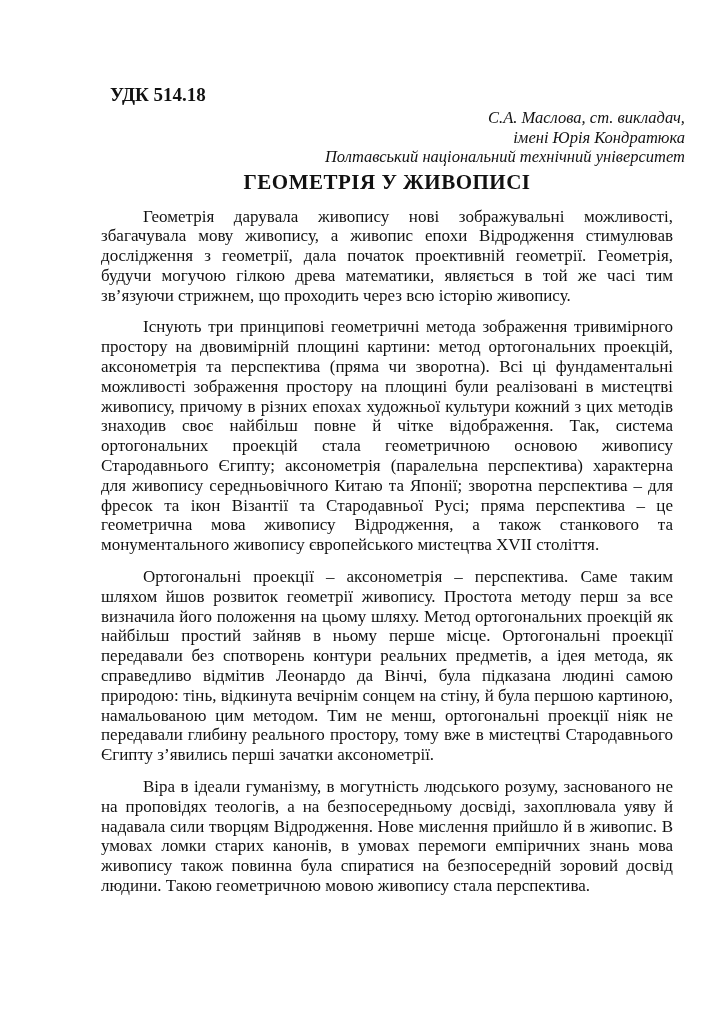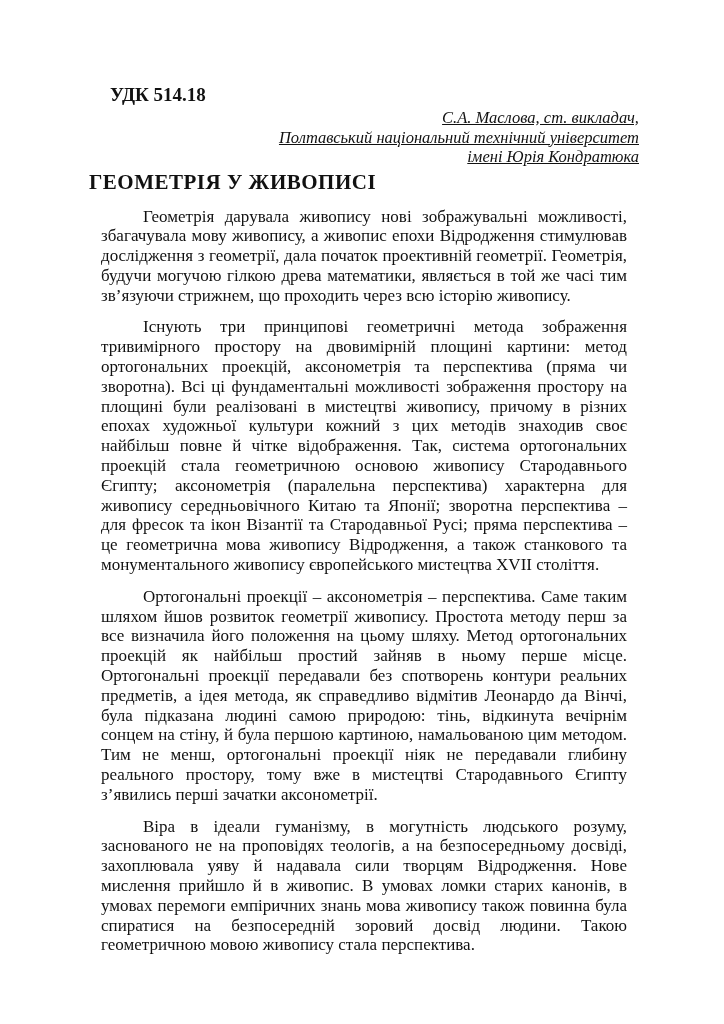--- a/index.html
+++ b/index.html
@@ -9,40 +9,39 @@
   }
   .page {
     position: relative;
     width: 724px;
     height: 1024px;
     background: #ffffff;
     overflow: hidden;
     font-family: "Liberation Serif", "DejaVu Serif", serif;
     color: #111111;
     box-sizing: border-box;
-    padding: 84px 85px 0 89px;
+    padding: 84px 39px 0 89px;
   }
   .udc {
     font-weight: bold;
     font-size: 19px;
     line-height: 22px;
     margin: 0 0 2px 21px;
   }
   .authors {
     text-align: right;
     font-style: italic;
     font-size: 16.5px;
     line-height: 19.5px;
-    text-decoration: underline;
   }
   .authors .author-line {
     display: block;
   }
   .doc-title {
-    text-align: left;
+    text-align: center;
     font-weight: bold;
     font-size: 21px;
     line-height: 26px;
     margin: 2px 0 11px 0;
     letter-spacing: 0.5px;
   }
   .body-text p {
     margin: 12px;
     font-size: 17px;
     line-height: 19.8px;
@@ -53,22 +52,22 @@
 </style>
 </head>
 <body>
 
 <div class="page">
 
   <div class="udc">УДК 514.18</div>
 
   <div class="authors">
     <span class="author-line">С.А. Маслова, ст. викладач,</span>
+    <span class="author-line">імені Юрія Кондратюка</span>
     <span class="author-line">Полтавський національний технічний університет</span>
-    <span class="author-line">імені Юрія Кондратюка</span>
   </div>
 
   <h1 class="doc-title">ГЕОМЕТРІЯ У ЖИВОПИСІ</h1>
 
   <div class="body-text">
     <p>Геометрія дарувала живопису нові зображувальні можливості, збагачувала мову живопису, а живопис епохи Відродження стимулював дослідження з геометрії, дала початок проективній геометрії. Геометрія, будучи могучою гілкою древа математики, являється в той же часі тим зв’язуючи стрижнем, що проходить через всю історію живопису.</p>
     <p>Існують три принципові геометричні метода зображення тривимірного простору на двовимірній площині картини: метод ортогональних проекцій, аксонометрія та перспектива (пряма чи зворотна). Всі ці фундаментальні можливості зображення простору на площині були реалізовані в мистецтві живопису, причому в різних епохах художньої культури кожний з цих методів знаходив своє найбільш повне й чітке відображення. Так, система ортогональних проекцій стала геометричною основою живопису Стародавнього Єгипту; аксонометрія (паралельна перспектива) характерна для живопису середньовічного Китаю та Японії; зворотна перспектива – для фресок та ікон Візантії та Стародавньої Русі; пряма перспектива – це геометрична мова живопису Відродження, а також станкового та монументального живопису європейського мистецтва XVII століття.</p>
     <p>Ортогональні проекції – аксонометрія – перспектива. Саме таким шляхом йшов розвиток геометрії живопису. Простота методу перш за все визначила його положення на цьому шляху. Метод ортогональних проекцій як найбільш простий зайняв в ньому перше місце. Ортогональні проекції передавали без спотворень контури реальних предметів, а ідея метода, як справедливо відмітив Леонардо да Вінчі, була підказана людині самою природою: тінь, відкинута вечірнім сонцем на стіну, й була першою картиною, намальованою цим методом. Тим не менш, ортогональні проекції ніяк не передавали глибину реального простору, тому вже в мистецтві Стародавнього Єгипту з’явились перші зачатки аксонометрії.</p>
     <p>Віра в ідеали гуманізму, в могутність людського розуму, заснованого не на проповідях теологів, а на безпосередньому досвіді, захоплювала уяву й надавала сили творцям Відродження. Нове мислення прийшло й в живопис. В умовах ломки старих канонів, в умовах перемоги емпіричних знань мова живопису також повинна була спиратися на безпосередній зоровий досвід людини. Такою геометричною мовою живопису стала перспектива.</p>
   </div>

